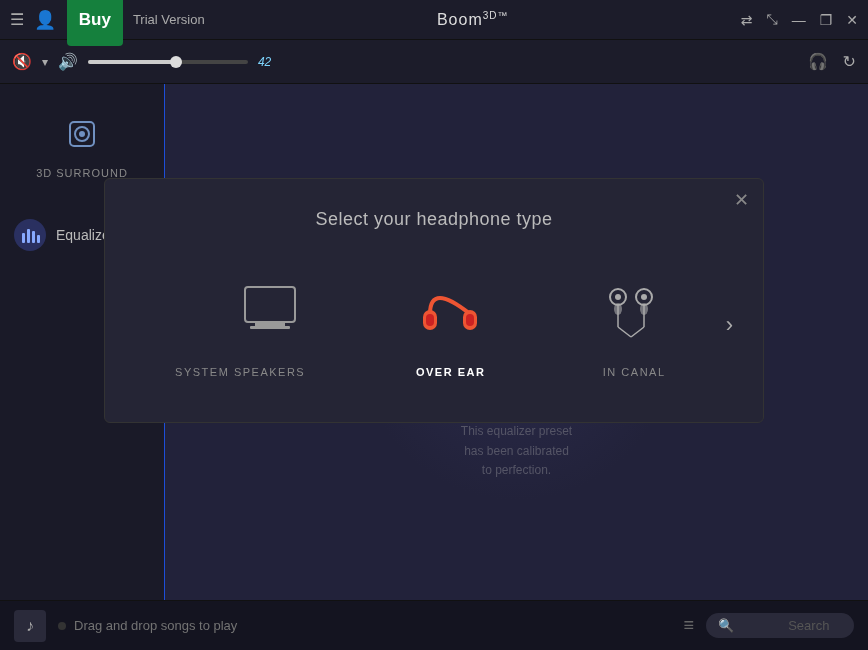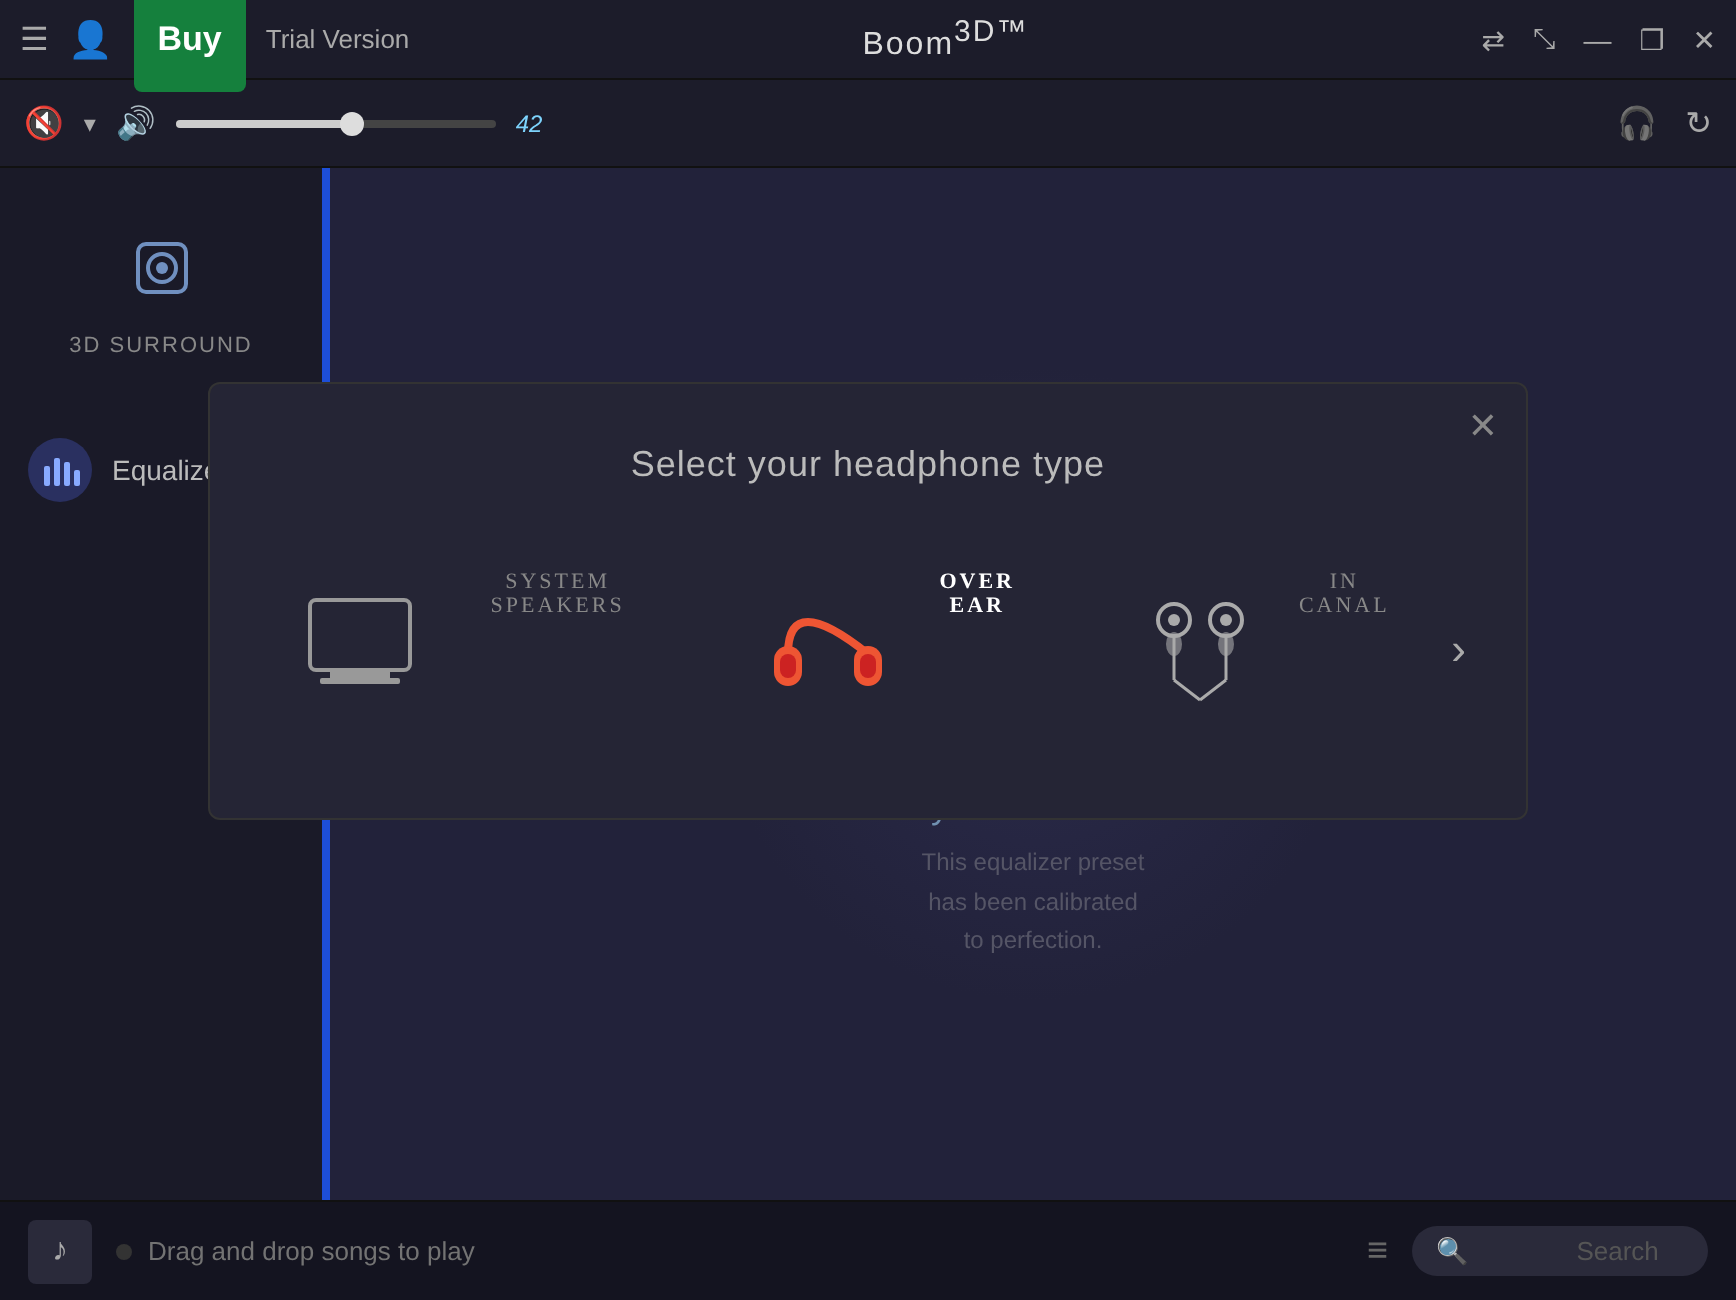--- a/index.html
+++ b/index.html
@@ -50,21 +50,21 @@
 
     .titlebar-center {
       flex: 1;
       text-align: center;
       font-size: 16px;
       color: #ddd;
       letter-spacing: 1px;
     }
 
     .boom-logo sup {
-      font-size: 15px;
+      font-size: 10px;
       vertical-align: super;
     }
 
     .titlebar-right {
       display: flex;
       align-items: center;
       gap: 14px;
     }
 
     .title-icon { color: #aaa; font-size: 14px; cursor: pointer; }
@@ -131,21 +131,21 @@
 
     
     .sidebar {
       width: 165px;
       background: #1a1a28;
       display: flex;
       flex-direction: column;
       align-items: center;
       padding-top: 20px;
       gap: 20px;
-      border-right: 4px solid #1d4ed8;
+      border-right: 1px solid #1d4ed8;
     }
 
     .sidebar-item {
       display: flex;
       flex-direction: column;
       align-items: center;
       gap: 6px;
       cursor: pointer;
       padding: 10px;
       border-radius: 8px;
@@ -288,28 +288,27 @@
 
     .options-inner {
       display: flex;
       justify-content: space-around;
       flex: 1;
       gap: 10px;
     }
 
     .hp-option {
       display: flex;
-      flex-direction: row;
-      align-items: flex-start;
+      flex-direction: column;
+      align-items: flex-end;
       gap: 14px;
       cursor: pointer;
       padding: 14px 20px;
       border-radius: 6px;
       min-width: 110px;
-      font-family: Liberation Serif, serif;
     }
     .hp-option.selected { background: none; }
 
     .hp-icon {
       width: 70px;
       height: 80px;
       display: flex;
       align-items: center;
       justify-content: center;
     }

